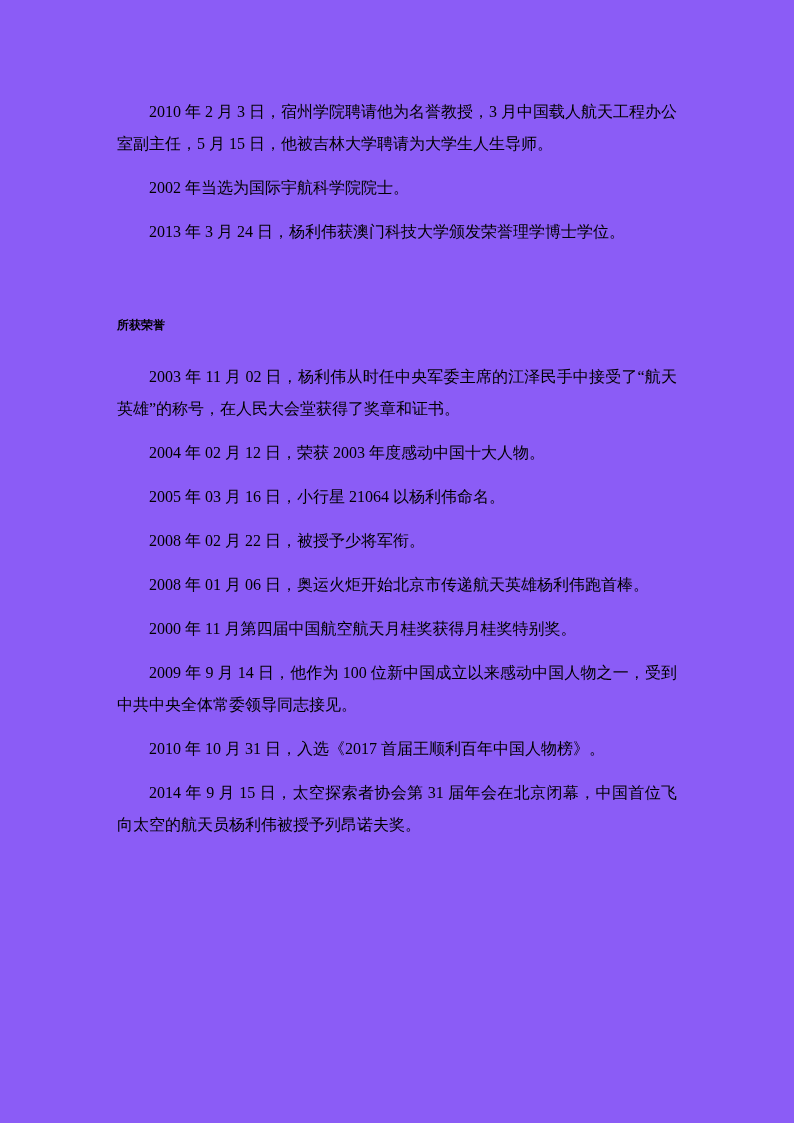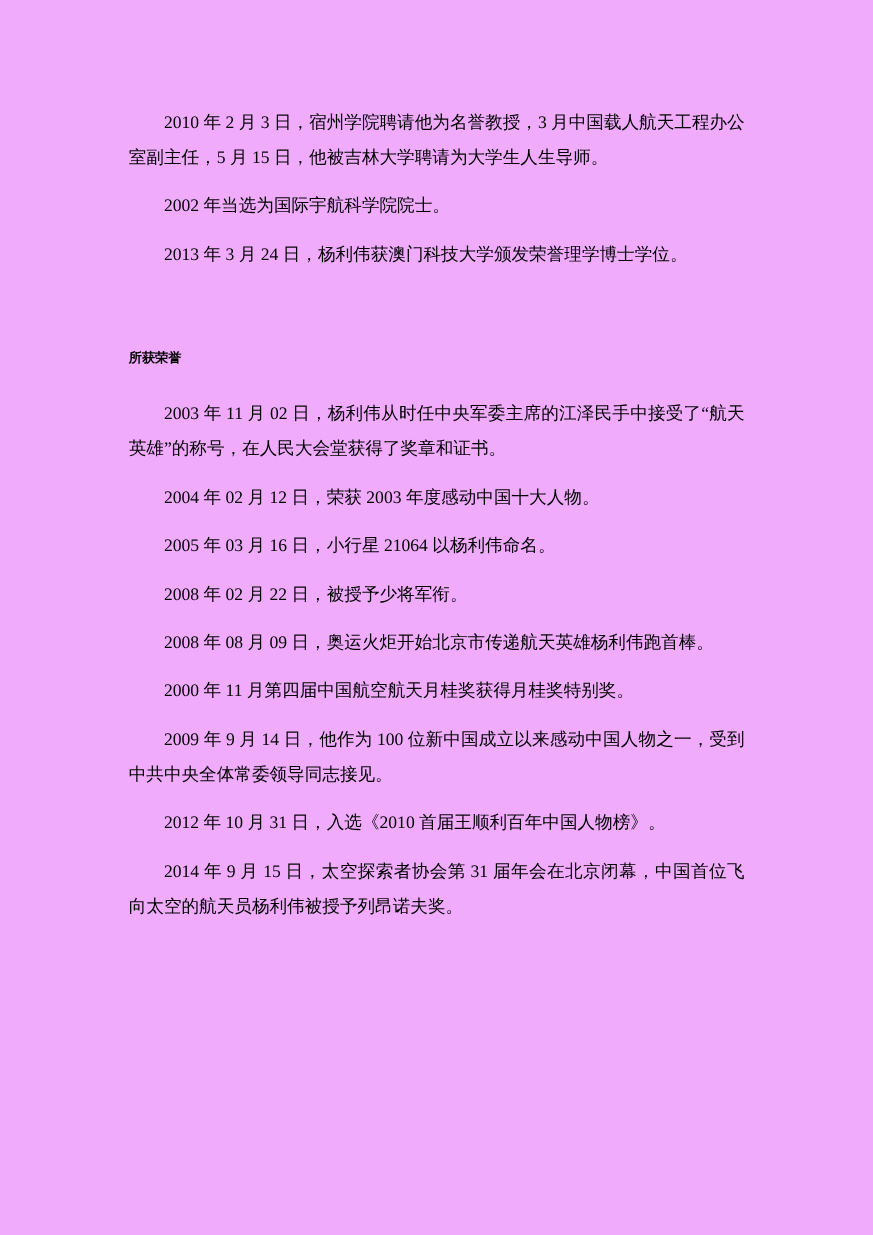--- a/index.html
+++ b/index.html
@@ -6,21 +6,21 @@
     margin: 0;
     padding: 0;
     background: #ffffff;
   }
   .doc-page {
     position: relative;
     width: 794px;
     height: 1123px;
     box-sizing: border-box;
     padding: 96px 117px 0 117px;
-    background: #f0abfc;
+    background: #8b5cf6;
     color: #000000;
     font-family: "Liberation Serif", "DejaVu Serif", serif;
     font-size: 16px;
     line-height: 32px;
     overflow: hidden;
   }
   .doc-page p.body-par {
     margin: 0 0 12px 0;
     text-indent: 2em;
     text-align: justify;
@@ -40,18 +40,18 @@
   <p class="body-par">2010 年 2 月 3 日，宿州学院聘请他为名誉教授，3 月中国载人航天工程办公室副主任，5 月 15 日，他被吉林大学聘请为大学生人生导师。</p>
   <p class="body-par">2002 年当选为国际宇航科学院院士。</p>
   <p class="body-par">2013 年 3 月 24 日，杨利伟获澳门科技大学颁发荣誉理学博士学位。</p>
 
   <h2 class="section-heading">所获荣誉</h2>
 
   <p class="body-par">2003 年 11 月 02 日，杨利伟从时任中央军委主席的江泽民手中接受了“航天英雄”的称号，在人民大会堂获得了奖章和证书。</p>
   <p class="body-par">2004 年 02 月 12 日，荣获 2003 年度感动中国十大人物。</p>
   <p class="body-par">2005 年 03 月 16 日，小行星 21064 以杨利伟命名。</p>
   <p class="body-par">2008 年 02 月 22 日，被授予少将军衔。</p>
-  <p class="body-par">2008 年 08 月 09 日，奥运火炬开始北京市传递航天英雄杨利伟跑首棒。</p>
+  <p class="body-par">2008 年 01 月 06 日，奥运火炬开始北京市传递航天英雄杨利伟跑首棒。</p>
   <p class="body-par">2000 年 11 月第四届中国航空航天月桂奖获得月桂奖特别奖。</p>
   <p class="body-par">2009 年 9 月 14 日，他作为 100 位新中国成立以来感动中国人物之一，受到中共中央全体常委领导同志接见。</p>
-  <p class="body-par">2012 年 10 月 31 日，入选《2010 首届王顺利百年中国人物榜》。</p>
+  <p class="body-par">2010 年 10 月 31 日，入选《2017 首届王顺利百年中国人物榜》。</p>
   <p class="body-par">2014 年 9 月 15 日，太空探索者协会第 31 届年会在北京闭幕，中国首位飞向太空的航天员杨利伟被授予列昂诺夫奖。</p>
 </div>
 
 </body></html>

